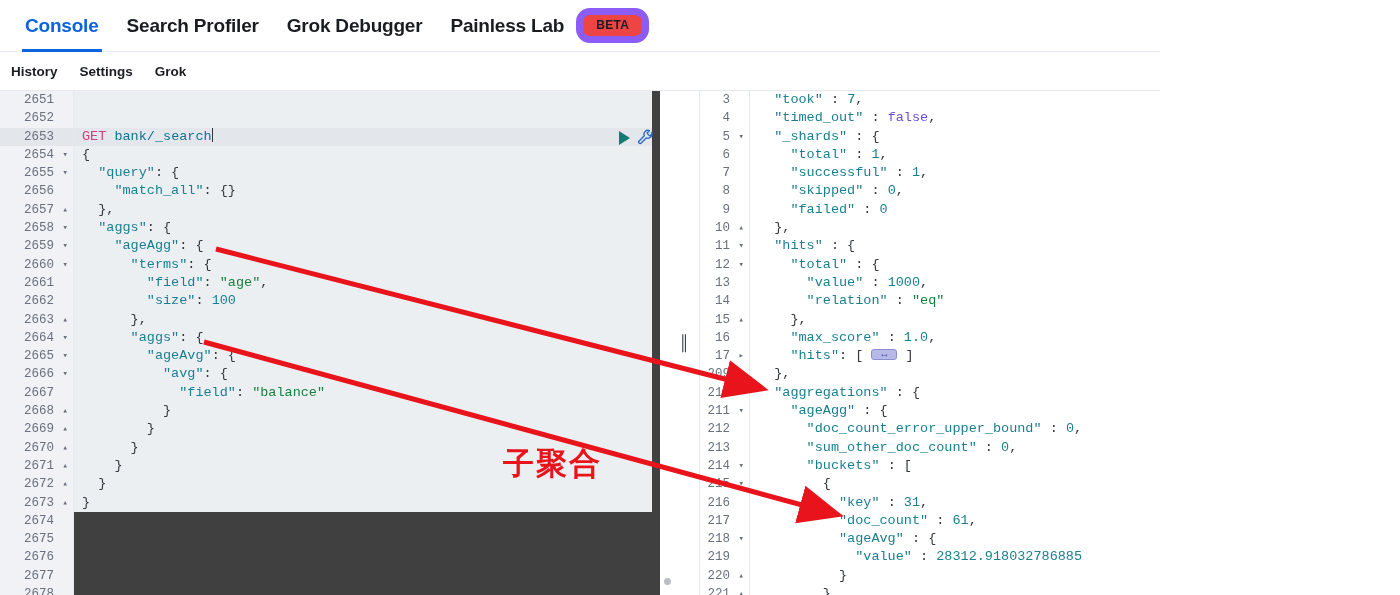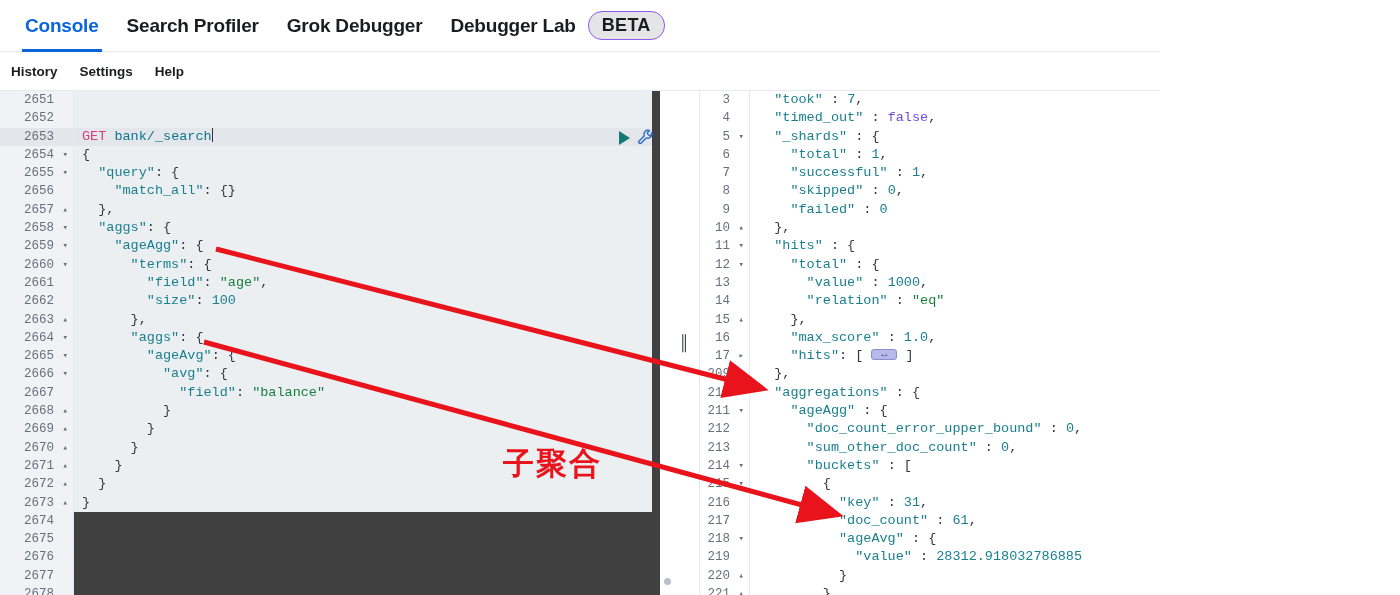--- a/index.html
+++ b/index.html
@@ -40,28 +40,28 @@
   .nav-tab.active { color: #0b64dd; }
   .nav-tab.active::after {
     content: "";
     position: absolute;
     left: 11px; right: 11px; bottom: 0;
     height: 2.5px;
     background: #0b64dd;
   }
   .beta-badge {
     margin-left: 12px;
-    border: 1px solid #8b5cf6;
+    border: 7px solid #8b5cf6;
     border-radius: 14px;
     padding: 4px 13px 5px;
-    font-size: 18px;
+    font-size: 12px;
     font-weight: bold;
     color: #1a1c21;
     letter-spacing: 0.3px;
-    background: #e5e5e5;
+    background: #ef4444;
     line-height: 1;
   }
 
   
   .app-btn {
     position: absolute;
     left: 1331px; top: 5px;
     width: 41px; height: 41px;
     border-radius: 11px;
     background: #2563eb;
@@ -313,33 +313,33 @@
 </head>
 <body>
 
 <div id="app">
 
   <div class="topbar">
     <div class="nav-tab active">Console</div>
     <div class="nav-tab">Search Profiler</div>
     <div class="nav-tab">Grok Debugger</div>
     <div class="nav-tab">
-      <span>Debugger Lab</span>
+      <span>Painless Lab</span>
       <span class="beta-badge">BETA</span>
     </div>
   </div>
 
   <div class="app-btn">
     <span class="glyph"></span>
   </div>
 
   <div class="submenu">
     <div class="submenu-item">History</div>
     <div class="submenu-item">Settings</div>
-    <div class="submenu-item">Help</div>
+    <div class="submenu-item">Grok</div>
     <div class="status-wrap">
       <span class="badge-ok">200 - OK</span>
       <span class="badge-ms">17 ms</span>
     </div>
   </div>
 
   <div class="pane pane-left">
     <div class="gutter gutter-left" id="gutter-left">
         <div class="ln">2651<span class="fold"></span></div>
         <div class="ln">2652<span class="fold"></span></div>

